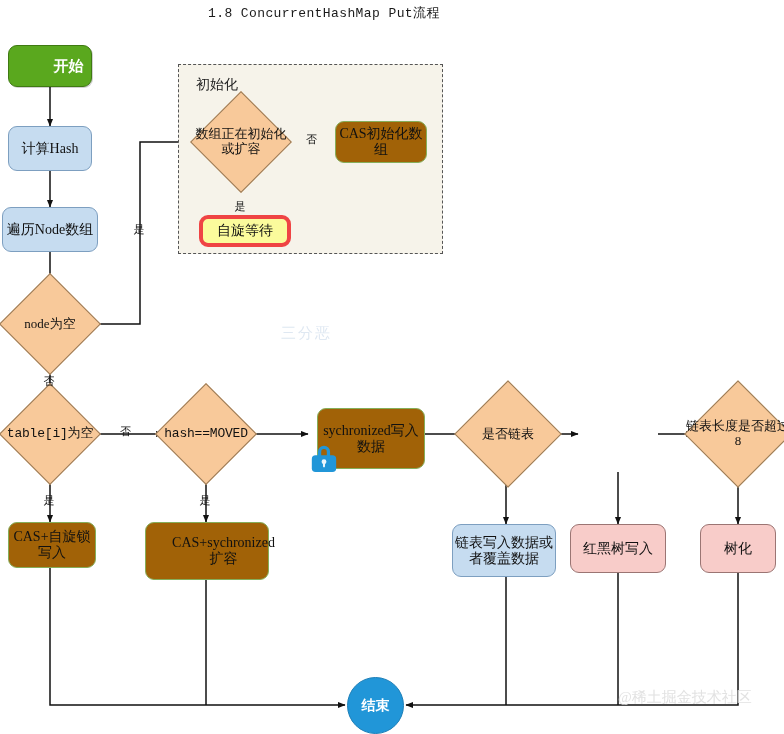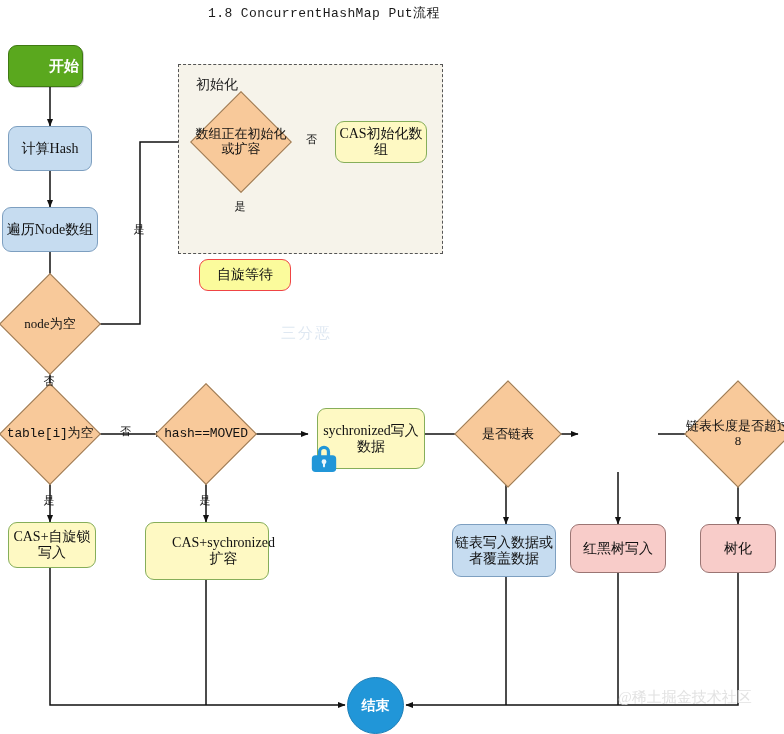--- a/index.html
+++ b/index.html
@@ -12,22 +12,22 @@
 
   .node{position:absolute;box-sizing:border-box;display:flex;align-items:center;
         justify-content:center;text-align:center;line-height:1.12;z-index:3;}
 
   
   .box{border-radius:9px;border:1px solid #8a8a8a;}
   .box.start{background:#5aa81e;border:1px solid #3f7a12;color:#ffffff;
              font-weight:bold;font-size:15px;
              box-shadow:1px 1px 0 rgba(0,0,0,.18);}
   .box.blue{background:#c6dcf0;border:1px solid #7d9fc0;color:#111;font-size:14px;}
-  .box.green{background:#fef9c3;border:1px solid #86ae5a;color:#111;font-size:14px;}
-  .box.yellow{background:#fbfb9c;border:1px solid #ef4444;color:#111;font-size:14px;margin-top:44px;}
+  .box.green{background:#a16207;border:1px solid #86ae5a;color:#111;font-size:14px;}
+  .box.yellow{background:#fbfb9c;border:4px solid #ef4444;color:#111;font-size:14px;}
   .box.pink{background:#f8ccc9;border:1px solid #9b7573;color:#111;font-size:14px;}
 
   
   .diamond{z-index:3;}
   .diamond .shape{position:absolute;left:0;top:0;width:100%;height:100%;
                   background:#f8c99a;border:1px solid #9a7b57;
                   transform:rotate(45deg);box-sizing:border-box;}
   .diamond .dlabel{position:absolute;left:-14px;right:-14px;top:50%;
                    transform:translateY(-50%);text-align:center;
                    font-size:13px;line-height:1.12;color:#111;z-index:4;}
@@ -119,21 +119,21 @@
       <path d="M738,573 L738,705 L406,705"></path>
     </g>
     <g stroke="#111" stroke-width="1.5" fill="none">
 
       <path d="M206,580 L206,705"></path>
       <path d="M506,577 L506,705"></path>
       <path d="M618,573 L618,705"></path>
     </g>
   </svg>
 
-  <div class="node box start" style="left:8px;top:45px;width:75px;height:42px;padding-left:37px;">
+  <div class="node box start" style="left:8px;top:45px;width:84px;height:42px;padding-left:37px;">
     <span>开始</span>
   </div>
 
   <div class="node box blue" style="left:8px;top:126px;width:84px;height:45px;">
     <span>计算Hash</span>
   </div>
 
   <div class="node box blue" style="left:2px;top:207px;width:96px;height:45px;">
     <span>遍历Node数组</span>
   </div>

